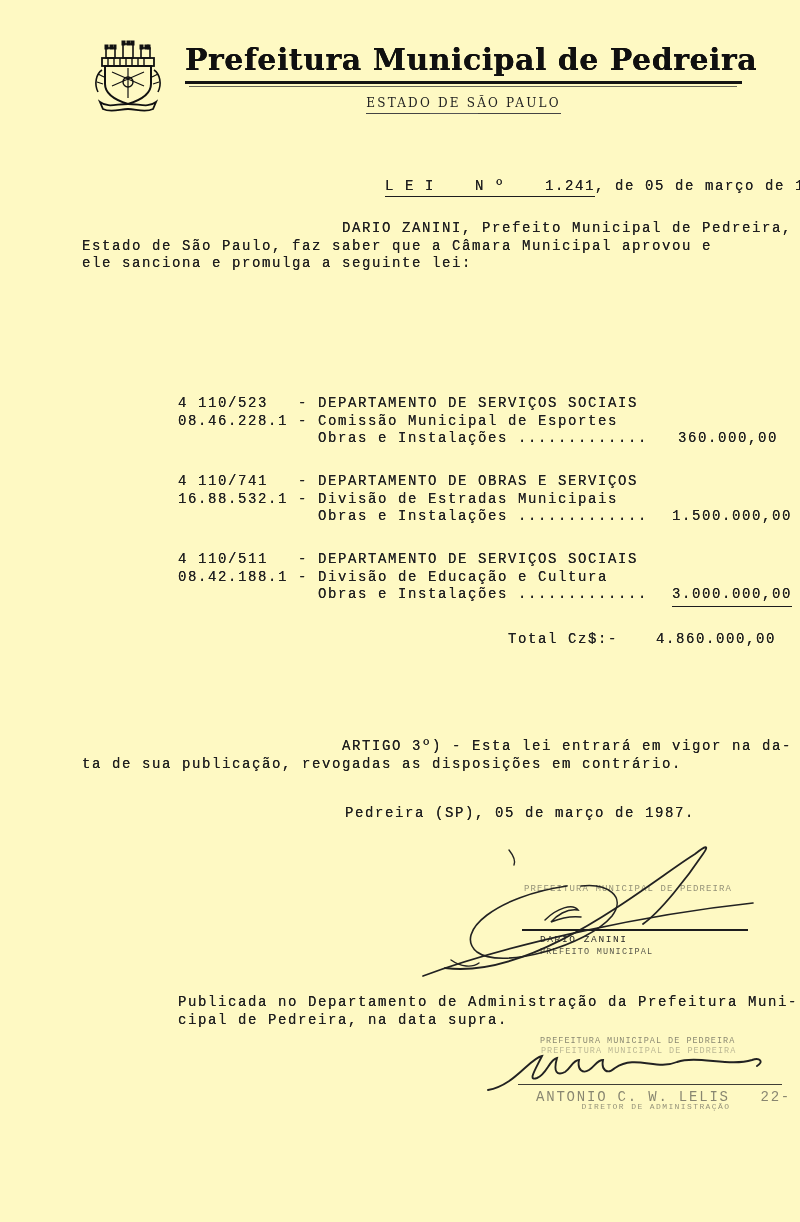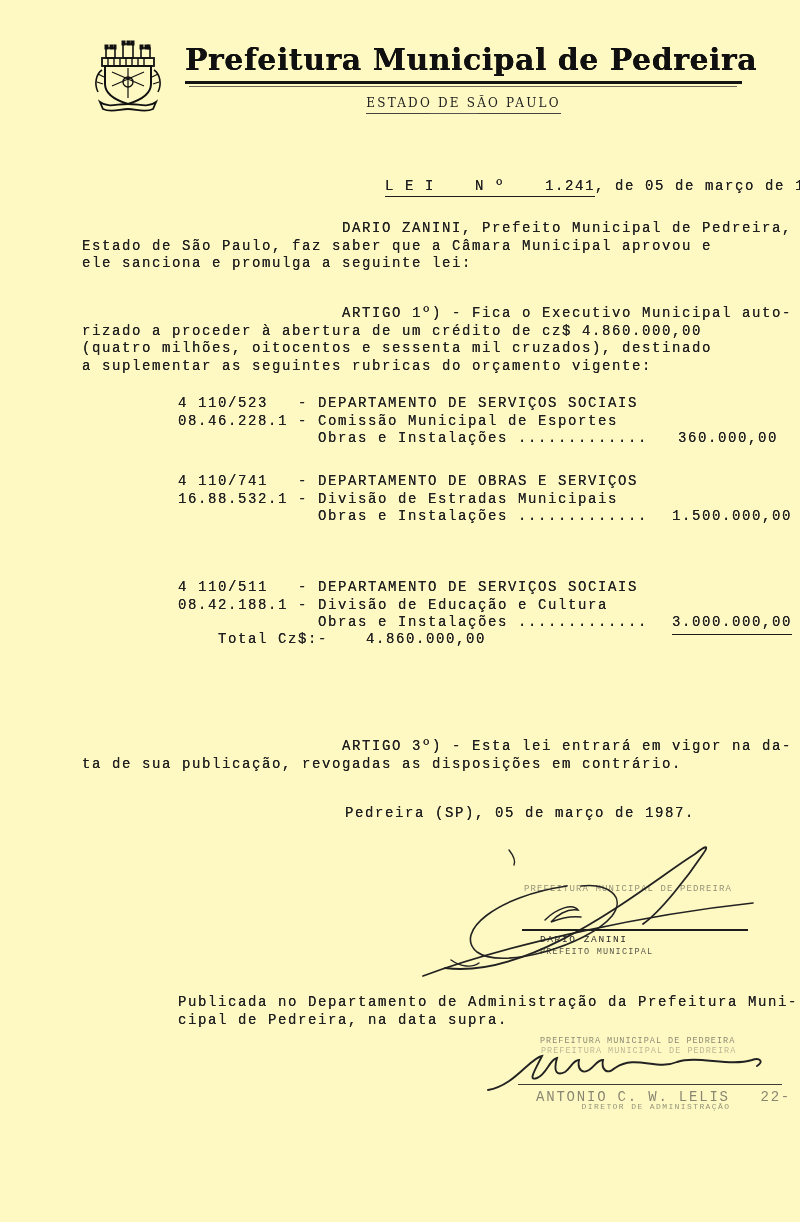--- a/index.html
+++ b/index.html
@@ -36,28 +36,28 @@
   .lei-underlined{border-bottom:1.6px solid #1d1d1d;padding-bottom:2.5px;}
   
   .p-preamble{left:82px;top:220px;}
   .p-art1{left:82px;top:305px;}
   .p-art2{left:82px;top:664px;}
   .p-art3{left:82px;top:738px;}
   .p-place{left:345px;top:805px;}
   .p-publication{left:178px;top:994px;}
   
   .budget-item{position:absolute;left:178px;width:614px;}
-  .bi-1{top:395px;} .bi-2{top:473px;} .bi-3{top:551px;margin-top:28px;}
+  .bi-1{top:395px;} .bi-2{top:473px;} .bi-3{top:551px;}
   .budget-item .bline{position:relative;font-family:"Liberation Mono",monospace;
     font-size:14px;letter-spacing:1.6px;line-height:17.5px;white-space:pre;
     text-shadow:0 0 .4px #333;}
   .budget-item .value{position:absolute;right:0;top:0;}
   .bi-1 .value{right:14px;}
   .bi-3 .value{border-bottom:1.8px solid #1d1d1d;padding-bottom:2px;}
-  .total-row{position:absolute;left:178px;top:615px;width:614px;text-align:left;
+  .total-row{position:absolute;left:162px;top:615px;width:614px;text-align:right;
     font-family:"Liberation Mono",monospace;font-size:14px;letter-spacing:1.6px;
     white-space:pre;text-shadow:0 0 .4px #333;}
   .total-row .tlabel{margin-right:38px;}
   
   .stamp-text{
     position:absolute;font-family:"Liberation Mono",monospace;
     color:#3a3a3a;opacity:.55;filter:blur(.4px);white-space:pre;
   }
   .sig-line{position:absolute;background:#1d1d1d;}
   .sig-name{
@@ -118,24 +118,20 @@
   </div>
   <div class="hdr-sub-dash"></div>
 
   <div class="mono lei-line">
     <span class="lei-underlined">L E I    N º    1.241</span><span>, de 05 de março de 1987</span>
   </div>
 
   <div class="mono p-preamble">                          DARIO ZANINI, Prefeito Municipal de Pedreira,
 Estado de São Paulo, faz saber que a Câmara Municipal aprovou e
 ele sanciona e promulga a seguinte lei:</div>
-  <div class="mono p-art1">                          ARTIGO 1º) - Fica o Executivo Municipal auto-
-rizado a proceder à abertura de um crédito de cz$ 4.860.000,00
-(quatro milhões, oitocentos e sessenta mil cruzados), destinado
-a suplementar as seguintes rubricas do orçamento vigente:</div>
 
   <div class="budget-item bi-1">
     <div class="bline">4 110/523   - DEPARTAMENTO DE SERVIÇOS SOCIAIS</div>
     <div class="bline">08.46.228.1 - Comissão Municipal de Esportes</div>
     <div class="bline"><span>              Obras e Instalações .............</span><span class="value">360.000,00</span></div>
   </div>
   <div class="budget-item bi-2">
     <div class="bline">4 110/741   - DEPARTAMENTO DE OBRAS E SERVIÇOS</div>
     <div class="bline">16.88.532.1 - Divisão de Estradas Municipais</div>
     <div class="bline"><span>              Obras e Instalações .............</span><span class="value">1.500.000,00</span></div>

